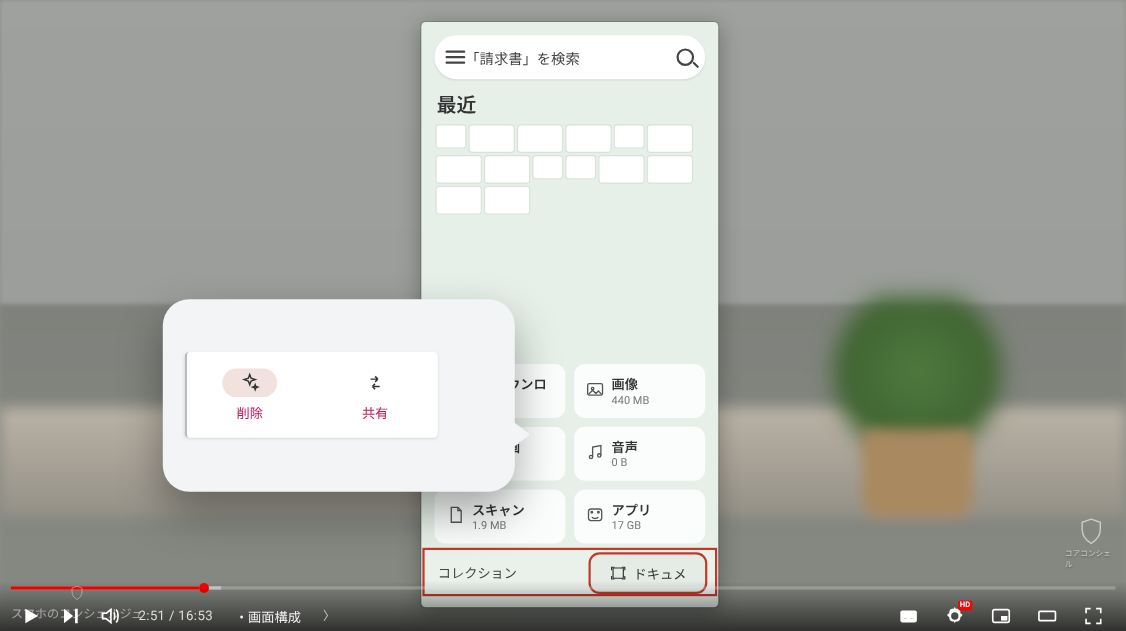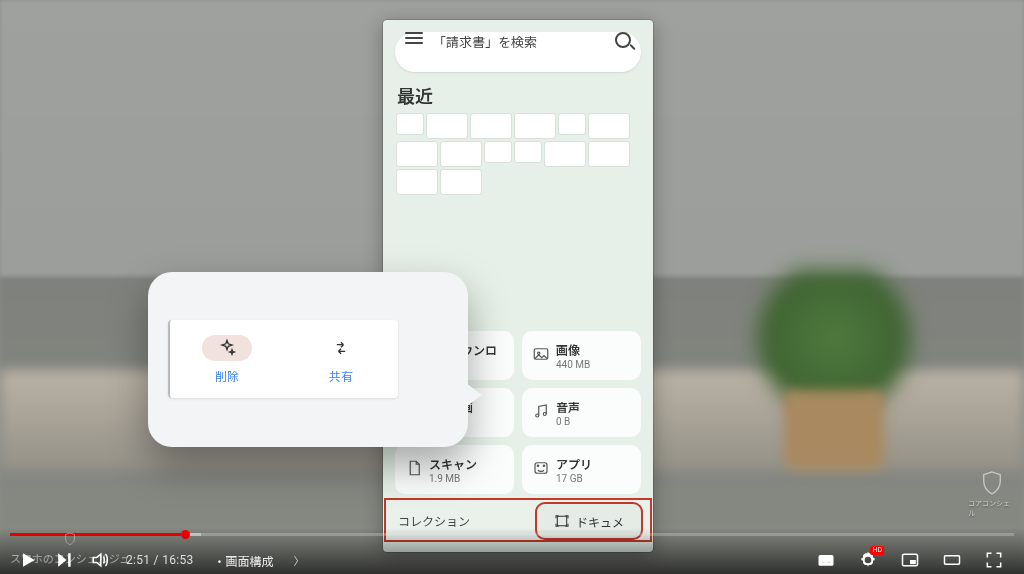--- a/index.html
+++ b/index.html
@@ -31,21 +31,21 @@
   
   .phone {
     position:absolute; left:383px; top:20px; width:270px; height:532px;
     background:#e6f0e8; border-radius:4px;
     box-shadow: 0 0 0 1px rgba(0,0,0,.15), 0 4px 20px rgba(0,0,0,.3);
     overflow:hidden;
   }
 
   .search-bar {
     margin:12px 12px 8px; height:40px; background:#fff; border-radius:22px;
-    display:flex; padding:0 10px; gap:10px;
+    display:flex; align-items:center; padding:0 10px; 
     box-shadow:0 1px 2px rgba(0,0,0,.1);
   }
   .search-bar .menu-lines { width:18px; height:12px; display:flex; flex-direction:column; justify-content:space-between;}
   .search-bar .menu-lines span{height:2px;background:#444;border-radius:1px;}
   .search-bar .qtext { flex:1; font-size:13px; color:#444; }
   .search-bar .mag { width:16px;height:16px;border:2px solid #444;border-radius:50%; position:relative;}
   .search-bar .mag::after{content:"";position:absolute;width:7px;height:2px;background:#444;transform:rotate(45deg);left:12px;top:12px;border-radius:1px;}
 
   .section-title { font-size:18px; font-weight:600; color:#333; margin:10px 14px 6px;}
 
@@ -94,21 +94,21 @@
   .callout-row{
     position:absolute; left:20px; right:70px; top:48px; height:78px;
     background:#fff; border-radius:4px; display:flex;
     box-shadow:0 1px 3px rgba(0,0,0,.1);
     border-left:2px solid #bbb;
   }
   .callout-row .item{ flex:1; display:flex; flex-direction:column; align-items:center; justify-content:center; gap:6px;}
   .callout-row .item.sel .pill{ background:#f1e2dd;}
   .callout-row .pill{ width:50px;height:26px;border-radius:14px; display:flex;align-items:center;justify-content:center;}
   .callout-row svg{width:20px;height:20px;fill:none;stroke:#333;stroke-width:1.6;}
-  .callout-row .lab{ font-size:12px; color:#3b82f6;}
+  .callout-row .lab{ font-size:12px; color:#be185d;}
 
   
   .player {
     position:absolute; left:0; right:0; bottom:0; height:46px;
     background:linear-gradient(to top, rgba(0,0,0,.65), rgba(0,0,0,0));
     color:#fff; display:flex; align-items:flex-end; padding-bottom:4px;
   }
   .progress {
     position:absolute; left:10px; right:10px; bottom:38px; height:3px;
     background:rgba(255,255,255,.28);
@@ -118,21 +118,21 @@
   .progress .thumb{position:absolute;left:17%;top:-3px;width:9px;height:9px;border-radius:50%;background:#f00;}
 
   .ctrl-left{display:flex;align-items:center;gap:16px;padding-left:18px;margin-top:38px;}
   .ctrl-right{margin-left:auto;display:flex;align-items:center;gap:22px;padding-right:20px;}
   .pbtn{width:20px;height:20px;display:flex;align-items:center;justify-content:center;cursor:pointer;position:relative;}
   .pbtn svg{width:20px;height:20px;fill:#fff;}
   .pbtn.stroke svg{fill:none;stroke:#fff;stroke-width:1.8;}
   .time{font-size:12px;color:#ddd;letter-spacing:.3px;}
   .chapter{font-size:12px;color:#eee;margin-left:4px;}
   .chev{font-size:11px;color:#ccc;margin-left:4px;}
-  .hd-badge{position:absolute;top:-4px;right:-6px;background:#f00;color:#fff;font-size:7px;font-weight:400;padding:0 2px;border-radius:2px;line-height:9px;}
+  .hd-badge{position:absolute;top:-4px;right:-6px;background:#f00;color:#fff;font-size:7px;font-weight:700;padding:0 2px;border-radius:2px;line-height:9px;}
 
   .watermark{
     position:absolute; right:8px; bottom:56px; width:48px; text-align:left;
     color:#dfe3df; font-size:7px; opacity:.75; text-shadow:0 1px 2px rgba(0,0,0,.6);
   }
   .watermark .shield{width:22px;height:26px;margin:0 auto 2px;display:block;}
   .watermark .shield path{fill:none;stroke:#dfe3df;stroke-width:1.4;}
 
   .channel-tag{
     position:absolute; left:10px; bottom:8px; font-size:11px; color:rgba(255,255,255,.5);

